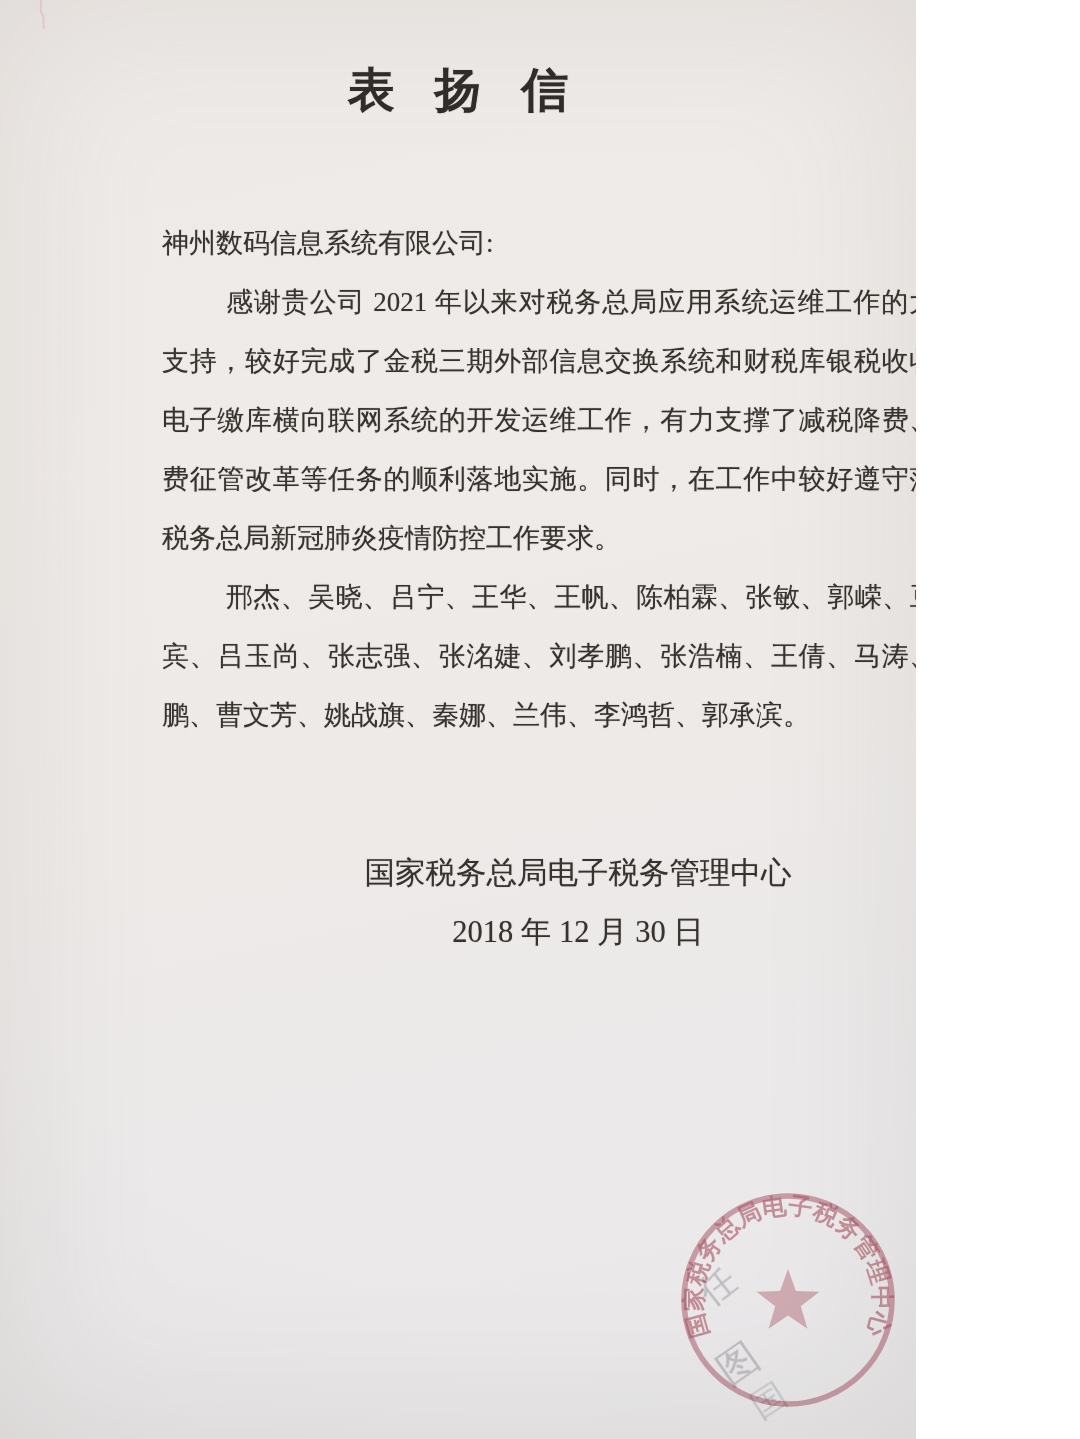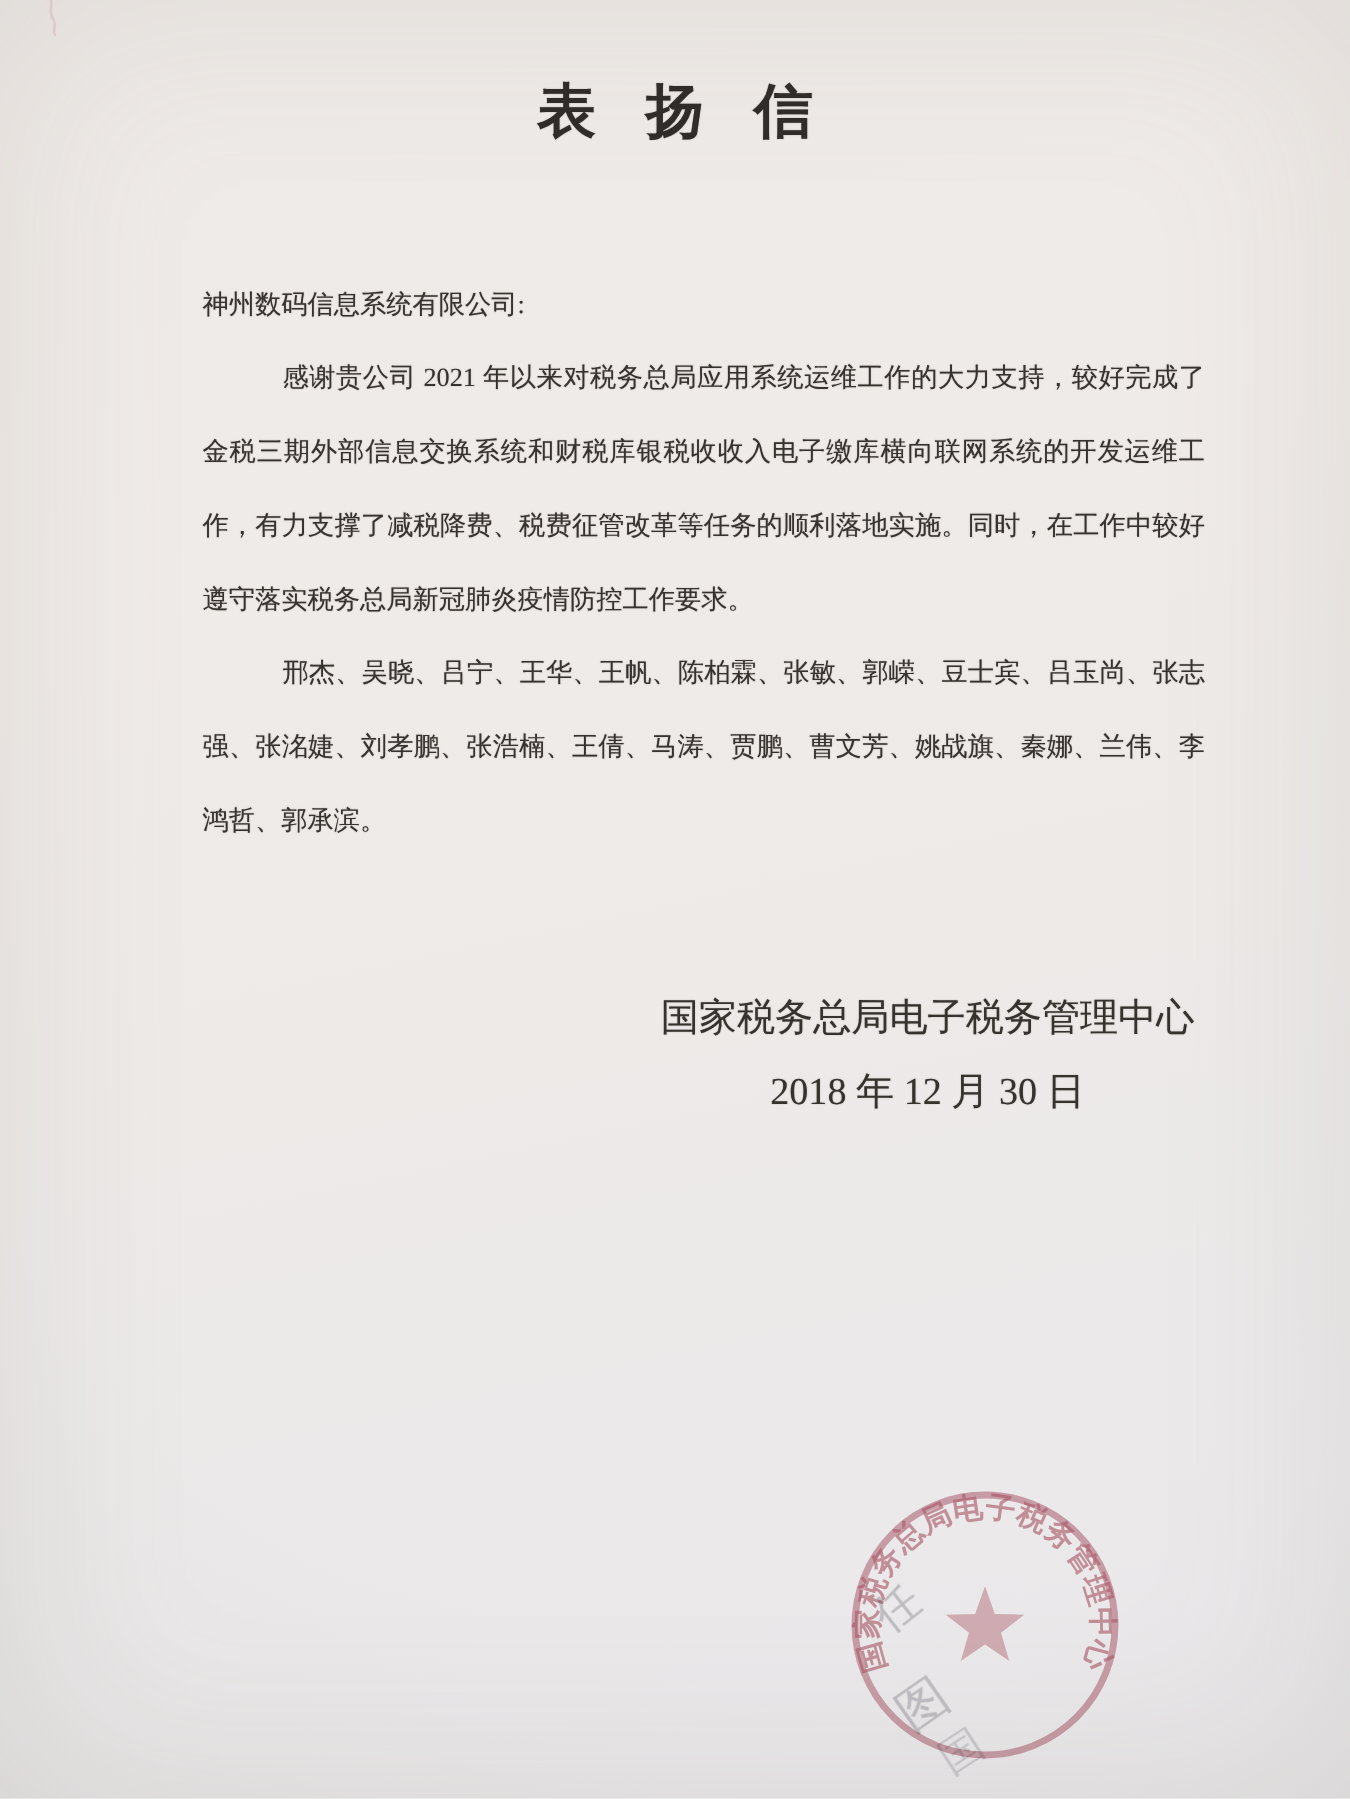--- a/index.html
+++ b/index.html
@@ -3,21 +3,21 @@
 <meta charset="utf-8">
 <style>
   * { margin: 0; padding: 0; box-sizing: border-box; }
   html, body { width: 1080px; height: 1439px; }
   body {
     font-family: "Liberation Serif", "DejaVu Serif", serif;
     overflow: hidden;
   }
   .paper {
     position: relative;
-    width: 1080px;
+    width: 916px;
     height: 1439px;
     background:
       radial-gradient(140% 110% at 60% 30%, rgba(244,241,238,0) 0%, rgba(244,241,238,0) 55%, rgba(214,209,206,0.45) 100%),
       linear-gradient(168deg, #eeeae7 0%, #efebe8 30%, #edeae8 55%, #ebe9ea 80%, #e9e8ea 100%);
     box-shadow: inset 0 0 160px rgba(130,120,112,0.14);
     overflow: hidden;
   }
   .title {
     margin-top: 58px;
     text-align: center;
@@ -25,21 +25,21 @@
     font-weight: bold;
     line-height: 64px;
     letter-spacing: 14px;
     padding-left: 14px;
     color: #2f2c29;
     text-shadow: 0 0 1px rgba(70,62,56,0.55);
   }
   .body-text {
     margin: 92px auto 0 162px;
     width: 802px;
-    font-size: 21px;
+    font-size: 27px;
     line-height: 59px;
     color: #36322e;
     text-align: justify;
     text-justify: inter-ideograph;
     text-shadow: 0 0 1px rgba(80,72,66,0.5);
   }
   .salutation { text-indent: 0; }
   .para { text-indent: 64px; }
   .signature-block {
     margin: 99px 118px 0 auto;

